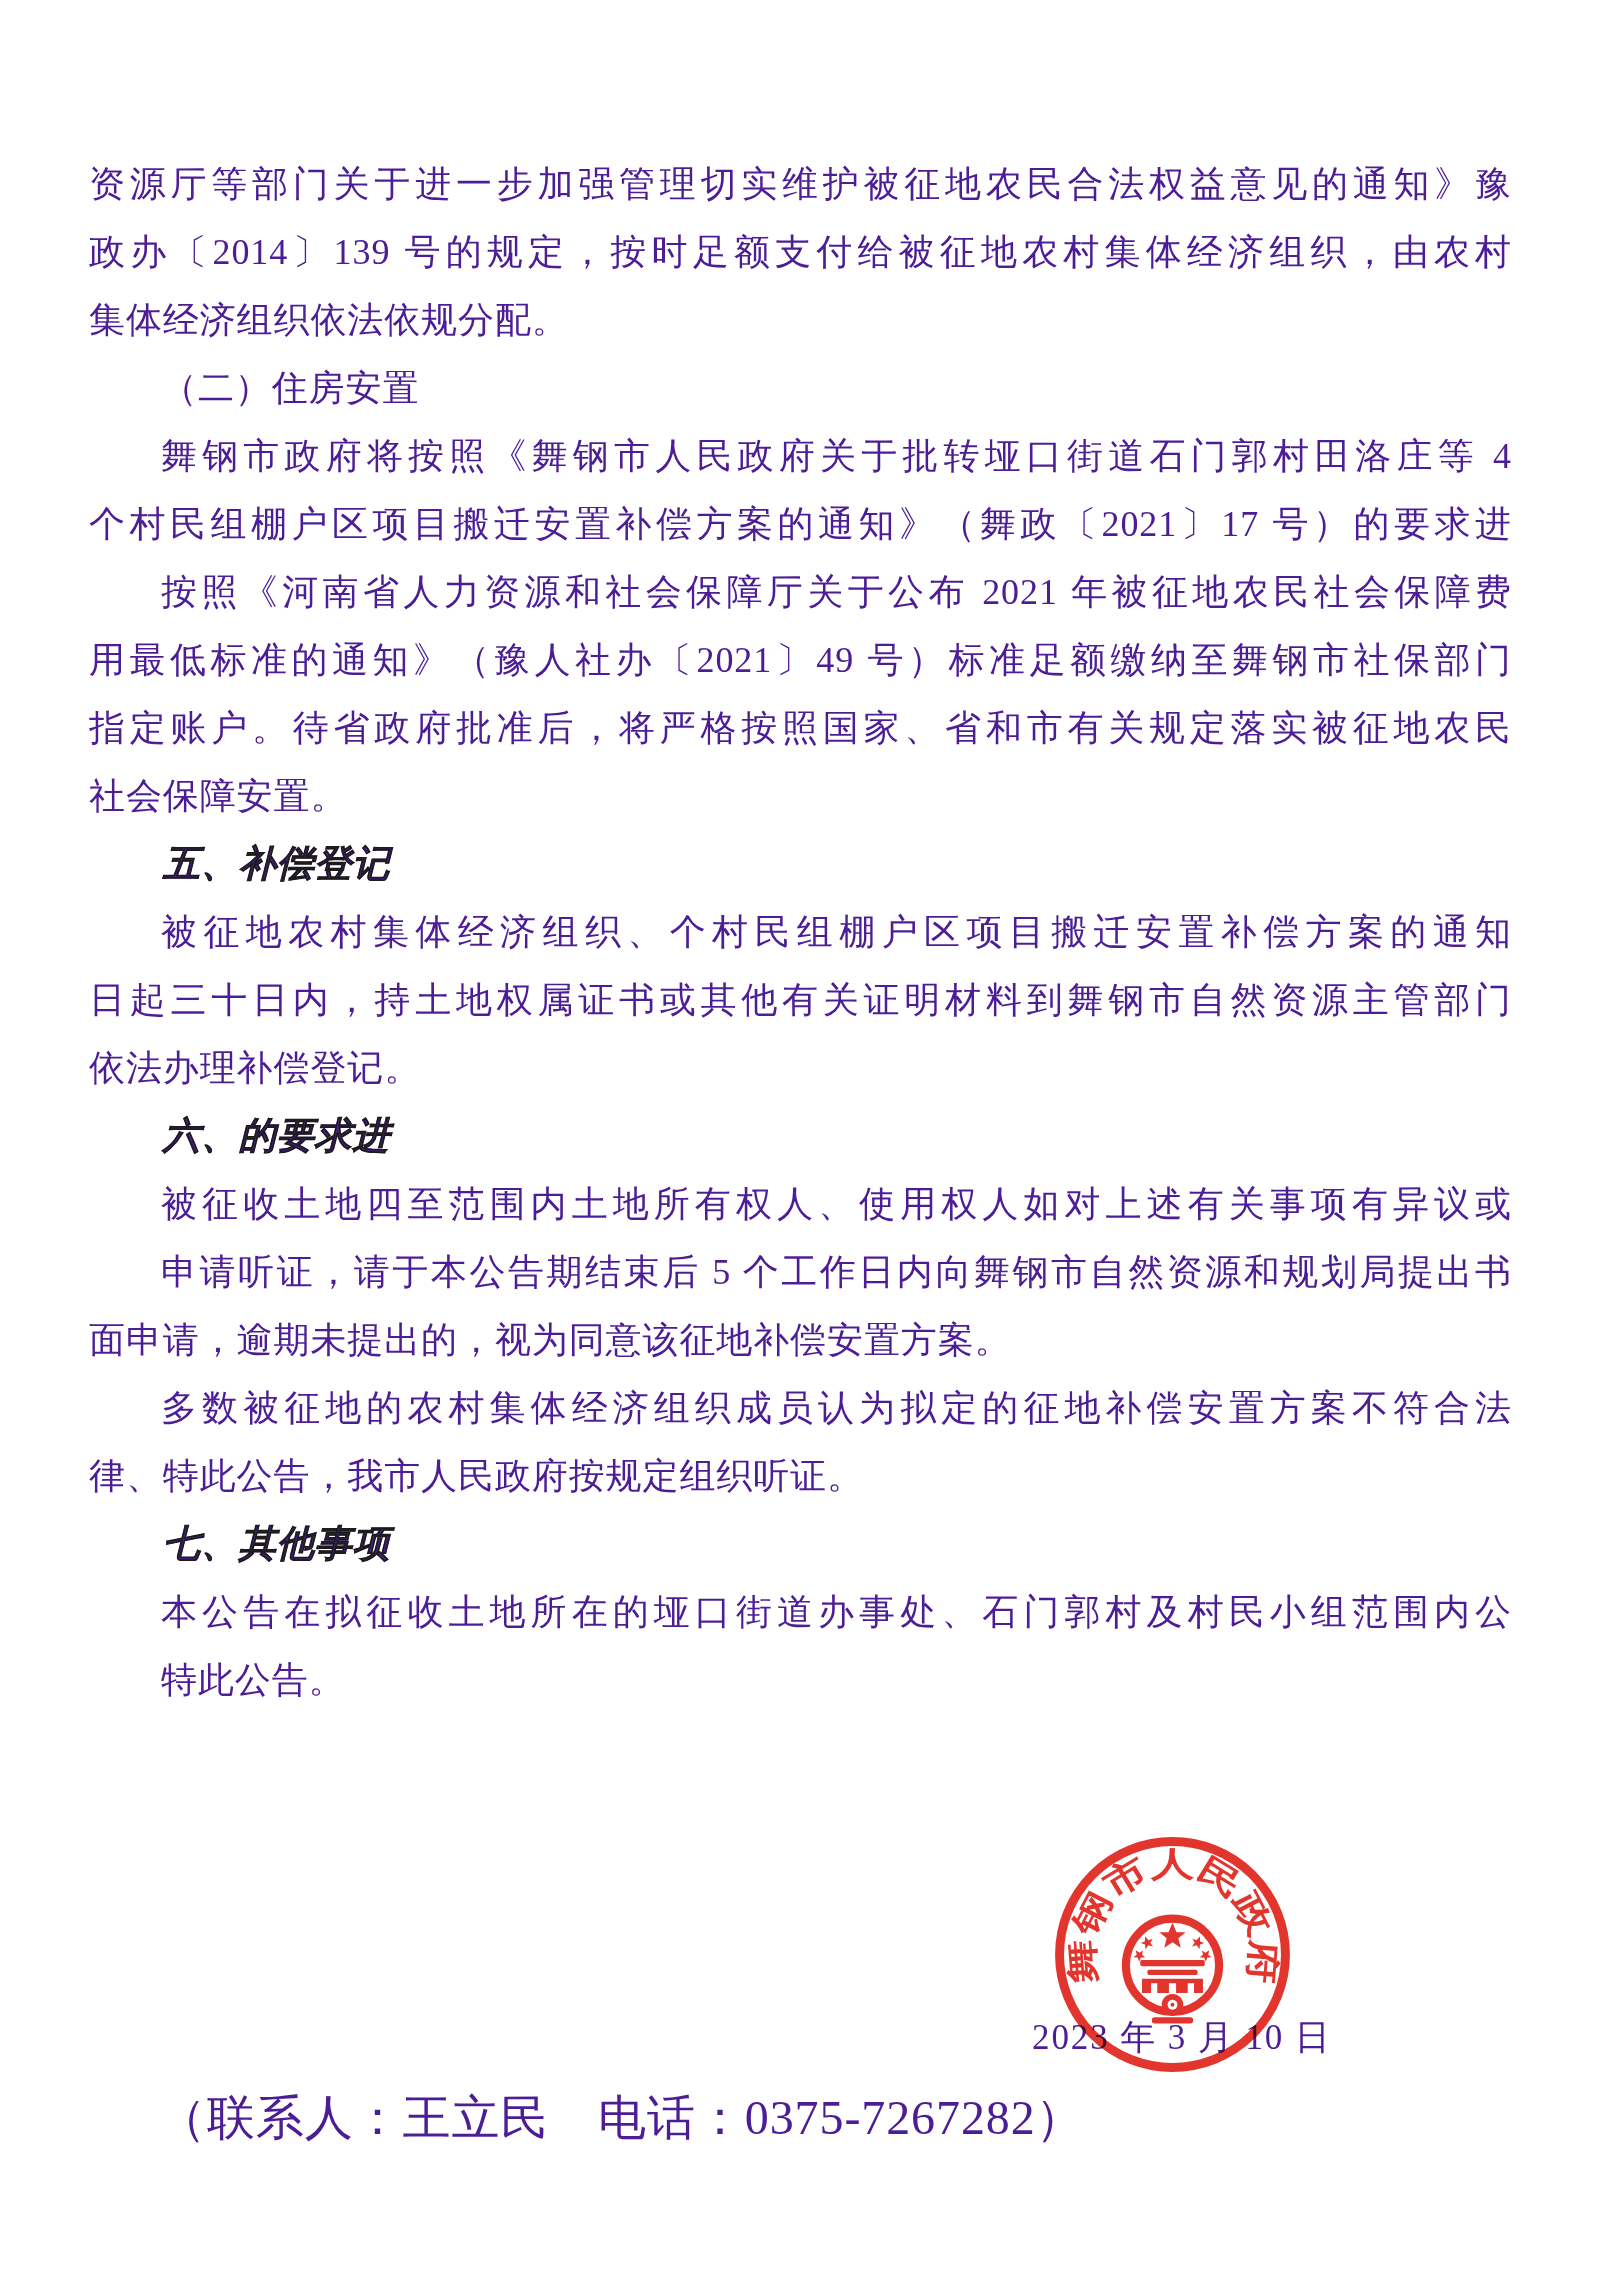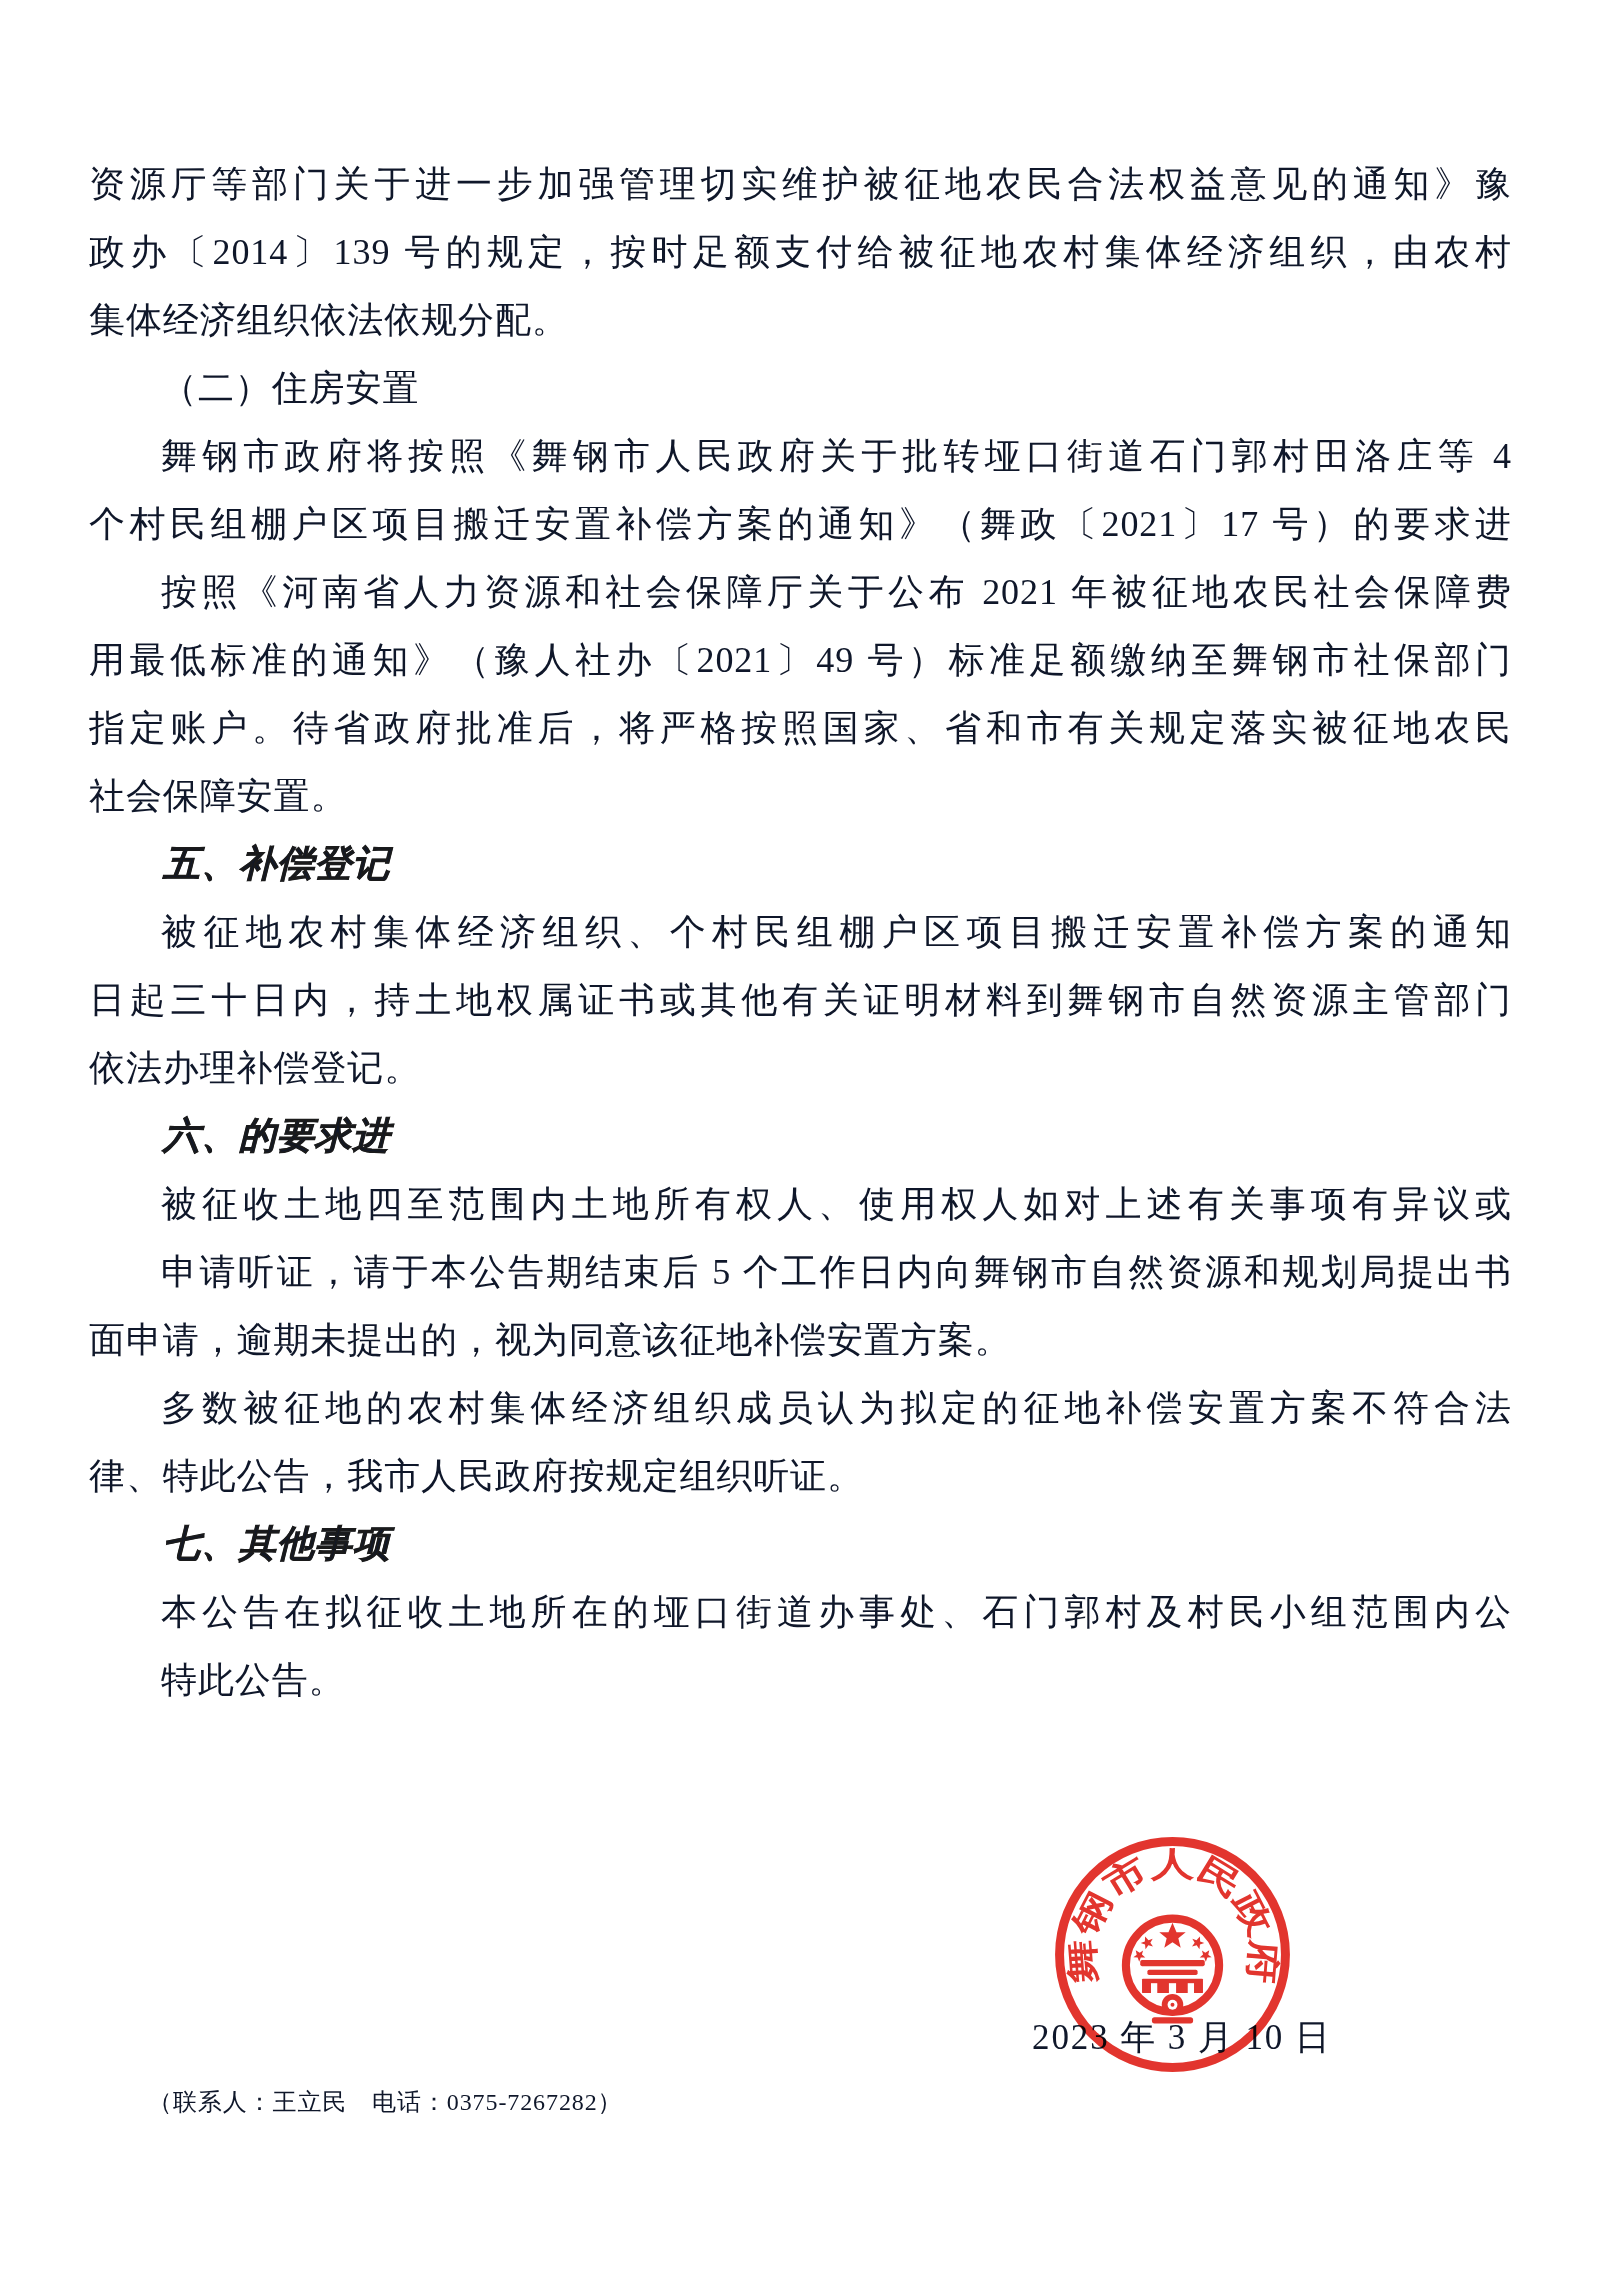--- a/index.html
+++ b/index.html
@@ -1,20 +1,20 @@
 <!DOCTYPE html>
 <html lang="zh" style="font-size:15px"><head>
 <meta charset="utf-8">
 <style>
   html,body{margin:0;padding:0;background:#888;}
   .page{
     position:relative;
     width:1620px;height:2291px;
     background:#ffffff;
-    color:#0f172a;
+    color:#4c1d95;
     font-family:"Liberation Serif","DejaVu Serif",serif;
     overflow:hidden;
   }
   .content{
     position:absolute;
     left:89px;top:150px;right:108px;
   }
   .ln{
     font-size:36px;
     line-height:68px;
@@ -32,22 +32,22 @@
   }
   .date{
     position:absolute;
     left:1032px;top:2014px;
     font-size:35px;
     letter-spacing:1.9px;
     white-space:pre;
   }
   .contact{
     position:absolute;
-    left:148px;top:2086px;
-    font-size:24px;
+    left:158px;top:2086px;
+    font-size:48px;
     letter-spacing:0.9px;
     white-space:pre;
   }
   .seal-wrap{
     position:absolute;
     left:1047px;top:1829px;
     width:251px;height:251px;
     mix-blend-mode:multiply;
     opacity:0.93;
   }

